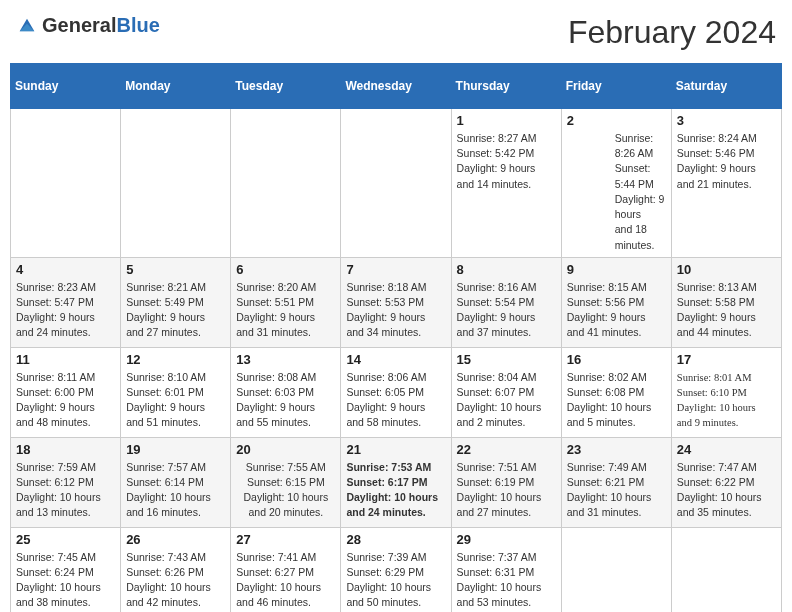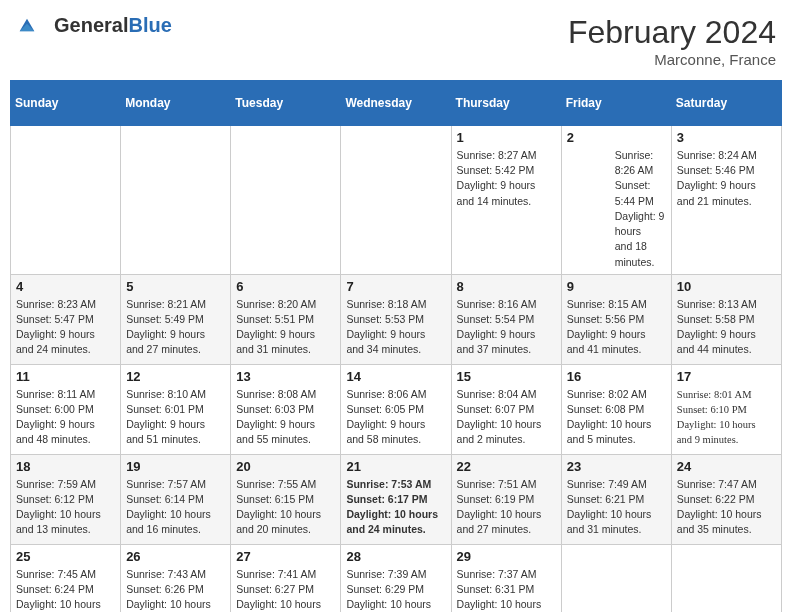--- a/index.html
+++ b/index.html
@@ -13,21 +13,21 @@
     .header-area {
       display: flex;
       justify-content: space-between;
       align-items: flex-start;
       margin-bottom: 8px;
       padding: 4px 6px;
     }
     .logo {
       display: flex;
       align-items: center;
-      gap: 16px;
+      gap: 4px;
     }
     .logo-icon {
       width: 22px;
       height: 22px;
     }
     .title-area {
       text-align: right;
     }
     .month-year {
       font-size: 32px;
@@ -112,21 +112,20 @@
     <svg class="logo-icon" viewBox="0 0 30 30" xmlns="http://www.w3.org/2000/svg">
       <polygon points="5,22 15,5 25,22" fill="#2a6db5"></polygon>
       <polygon points="5,22 15,12 25,22" fill="#4a9fd4" opacity="0.6"></polygon>
     </svg>
     <div>
       <span style="font-size:20px;font-weight:bold;color:#333;">General</span><span style="font-size:20px;font-weight:bold;color:#2a6db5;">Blue</span>
     </div>
   </div>
   <div class="title-area">
     <div class="month-year">February 2024</div>
-    <div class="location">Marconne, France</div>
   </div>
 </div>
 
 <table>
   <thead>
     <tr>
     <th>Sunday</th>
         <th>Monday</th>
         <th>Tuesday</th>
         <th>Wednesday</th>
@@ -275,21 +274,21 @@
         </td>
         <td>
           <div class="day-number">19</div>
           <div class="day-info" style="white-space: pre-line;">Sunrise: 7:57 AM
 Sunset: 6:14 PM
 Daylight: 10 hours
 and 16 minutes.</div>
         </td>
         <td>
           <div class="day-number">20</div>
-          <div class="day-info" style="white-space: pre-line;">Sunrise: 7:55 AM
+          <div class="day-info" style="white-space: pre-line; text-align: center;">Sunrise: 7:55 AM
 Sunset: 6:15 PM
 Daylight: 10 hours
 and 20 minutes.</div>
         </td>
         <td>
           <div class="day-number">21</div>
           <div class="day-info" style="white-space: pre-line; font-weight: bold;">Sunrise: 7:53 AM
 Sunset: 6:17 PM
 Daylight: 10 hours
 and 24 minutes.</div>

